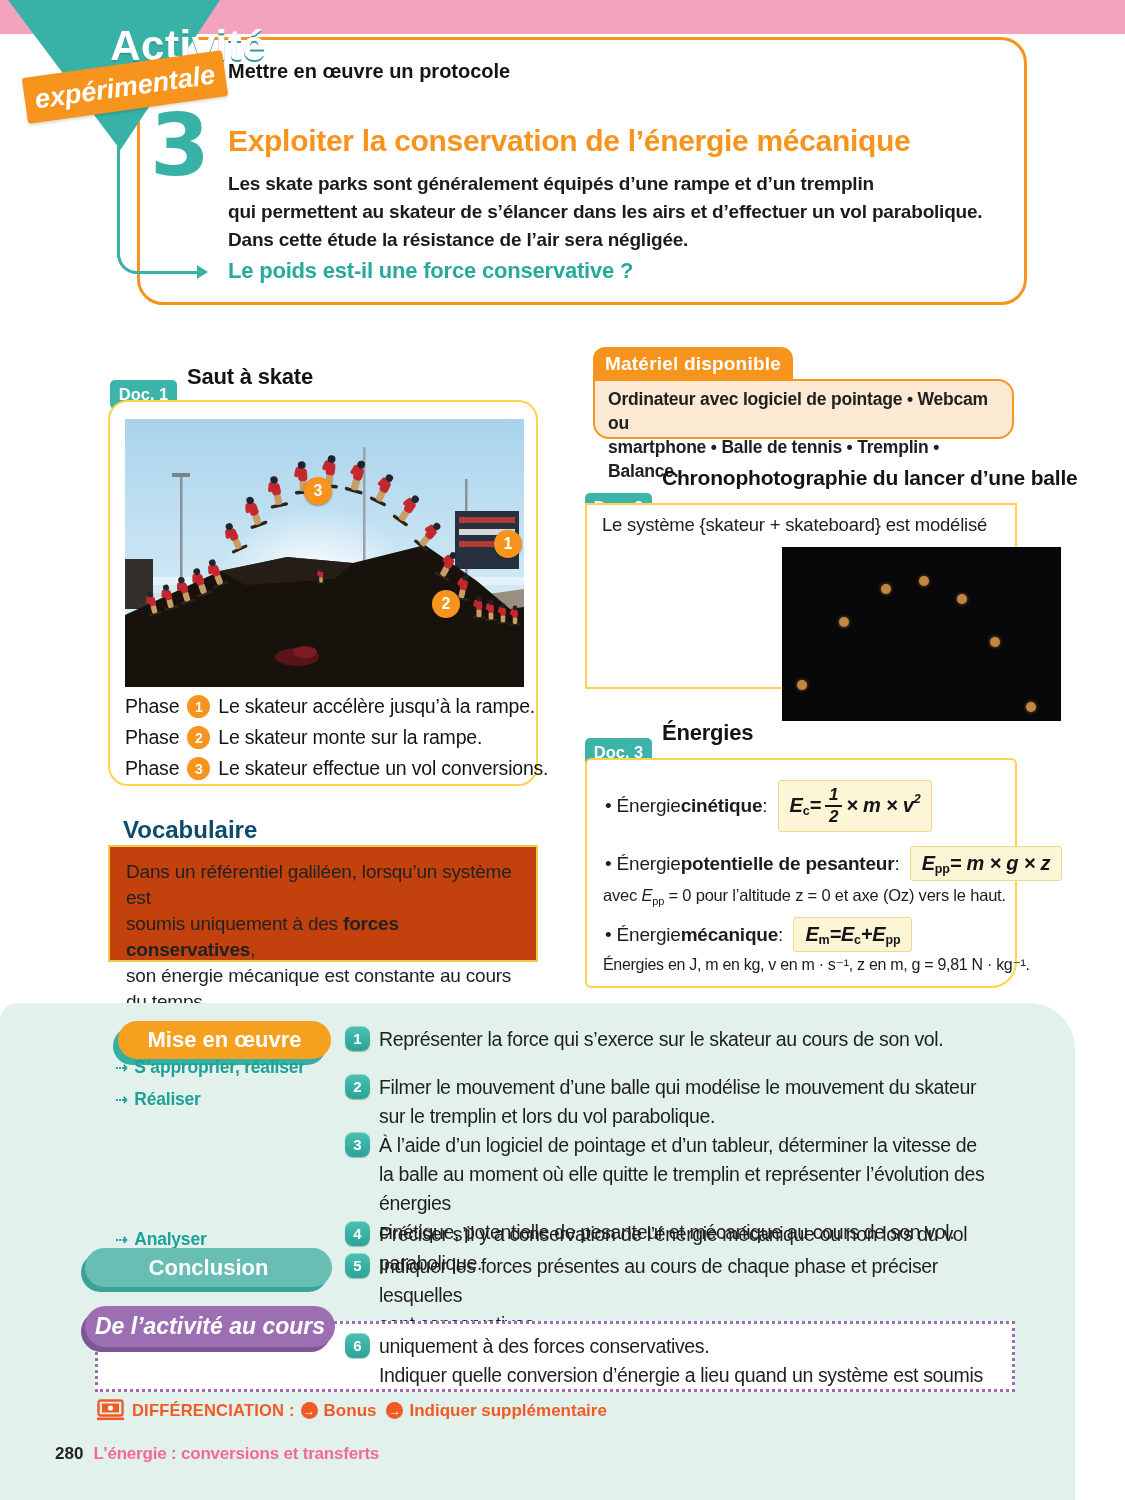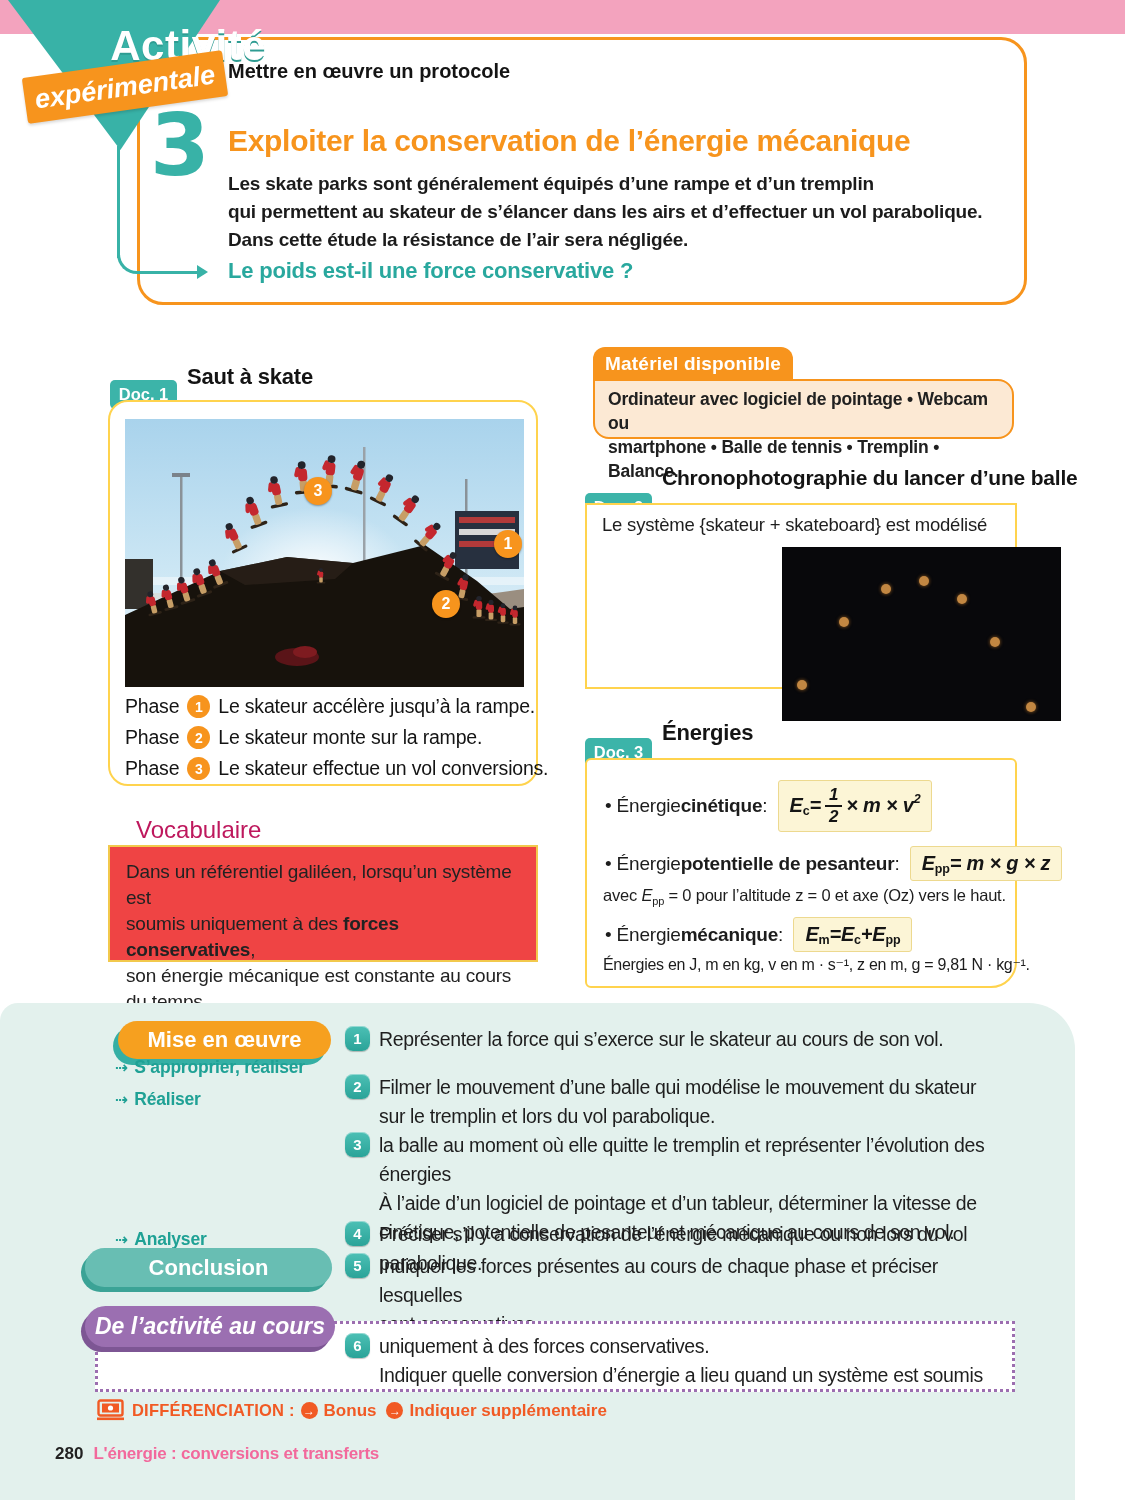--- a/index.html
+++ b/index.html
@@ -43,22 +43,22 @@
   .photo { position:absolute; left:125px; top:419px; width:399px; height:268px; overflow:hidden; background:#cfe7f2; }
   .marker { position:absolute; width:28px; height:28px; border-radius:50%; background:#F7941D;
     color:#fff; font-size:16px; font-weight:700; display:flex; align-items:center; justify-content:center;
     box-shadow:0 1px 2px rgba(0,0,0,.35); }
   .phases { position:absolute; left:125px; top:691px; font-size:19.5px; font-weight:500; color:#141414; }
   .phase-row { display:flex; align-items:center; height:31px; letter-spacing:-.2px; }
   .phase-badge { display:inline-flex; width:23px; height:23px; border-radius:50%; background:#F7941D;
     color:#fff; font-size:14px; font-weight:700; align-items:center; justify-content:center; margin:0 8px; }
 
   
-  .vocab-title { position:absolute; left:136px; top:816px; font-size:24px; font-weight:400; color:#be185d; }
-  .vocab-box { position:absolute; left:108px; top:845px; width:430px; height:117px; background:#ef4444;
+  .vocab-title { position:absolute; left:123px; top:816px; font-size:24px; font-weight:700; color:#0c4a6e; }
+  .vocab-box { position:absolute; left:108px; top:845px; width:430px; height:117px; background:#c2410c;
     border:2.5px solid #F2C94C; padding:12px 16px; font-size:19px; font-weight:500; color:#222;
     line-height:26px; letter-spacing:-.2px; }
 
   
   .mat-tab { position:absolute; left:593px; top:347px; width:200px; height:34px; background:#F7941D;
     border-radius:12px 12px 0 0; color:#fff; font-size:19px; font-weight:700;
     display:flex; align-items:center; justify-content:center; z-index:3; letter-spacing:.2px; }
   .mat-box { position:absolute; left:593px; top:379px; width:421px; height:60px; background:#FCE9D4;
     border:2.5px solid #F7941D; border-radius:0 16px 16px 16px; padding:6px 13px;
     font-size:17.5px; font-weight:600; color:#202020; line-height:24px; letter-spacing:-.2px; }
@@ -360,22 +360,22 @@
   <div class="task" style="left:345px; top:1073px; width:680px;">
     <span class="task-badge">2</span>
     <div class="task-lines">
         <div>Filmer le mouvement d’une balle qui modélise le mouvement du skateur</div>
         <div>sur le tremplin et lors du vol parabolique.</div>
       </div>
   </div>
   <div class="task" style="left:345px; top:1131px; width:690px;">
     <span class="task-badge">3</span>
     <div class="task-lines">
+        <div>À l’aide d’un logiciel de pointage et d’un tableur, déterminer la vitesse de</div>
         <div>la balle au moment où elle quitte le tremplin et représenter l’évolution des énergies</div>
-        <div>À l’aide d’un logiciel de pointage et d’un tableur, déterminer la vitesse de</div>
         <div>cinétique, potentielle de pesanteur et mécanique au cours de son vol.</div>
       </div>
   </div>
   <div class="task" style="left:345px; top:1220px; width:690px;">
     <span class="task-badge">4</span>
     <div class="task-lines">
         <div>Préciser s’il y a conservation de l’énergie mécanique ou non lors du vol parabolique.</div>
       </div>
   </div>
   <div class="task" style="left:345px; top:1252px; width:680px;">

